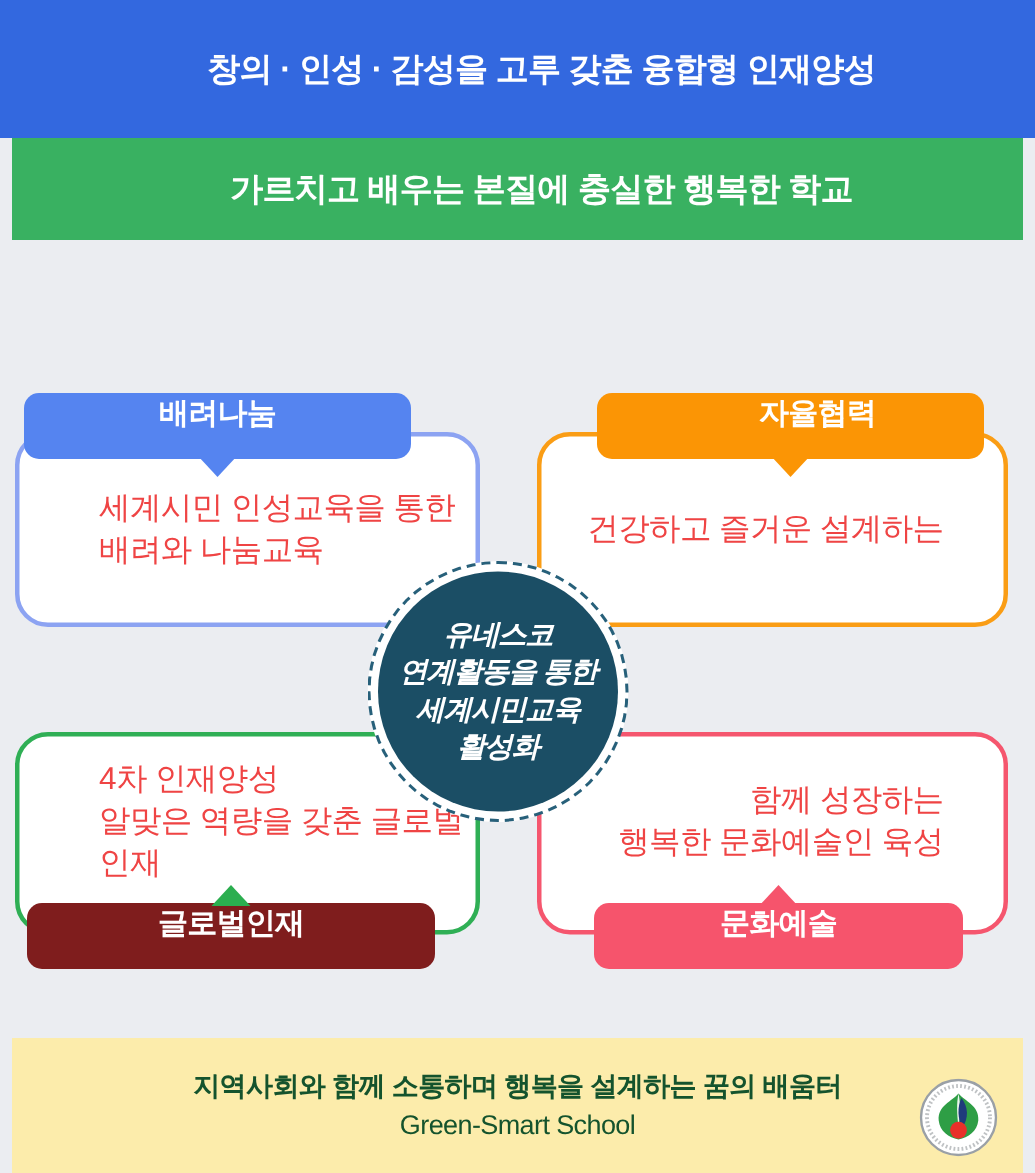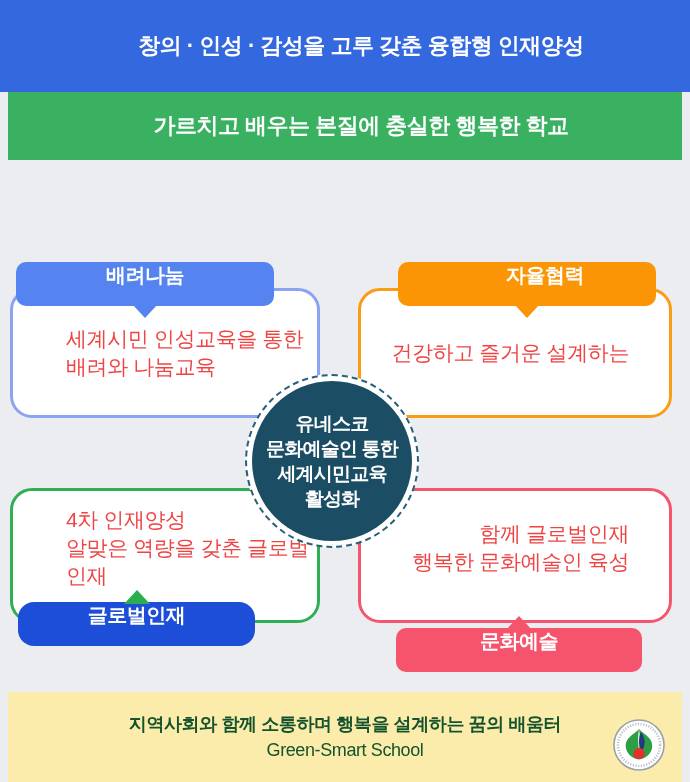--- a/index.html
+++ b/index.html
@@ -37,37 +37,37 @@
   .align-left  .card-text { text-align:left;  padding-left:36px;  }
   .align-right .card-text { text-align:right; padding-right:40px; }
 
   .tab {
     position:absolute; height:44px; border-radius:10px;
     display:flex; justify-content:center; z-index:4;
   }
   .tab-label { color:#FFFFFF; font-size:20px; font-weight:700; letter-spacing:-0.5px; }
   .tab-tl { left:16px;  top:262px; width:258px; background:#5584F0; }
   .tab-tr { left:398px; top:262px; width:258px; background:#FB9505;padding-left:36px; }
-  .tab-bl { left:18px;  top:602px; width:237px; background:#1d4ed8;border-radius:16px; }
-  .tab-br { left:396px; top:628px; width:246px; background:#F6546C; }
+  .tab-bl { left:18px;  top:602px; width:272px; background:#7f1d1d; }
+  .tab-br { left:396px; top:602px; width:246px; background:#F6546C; }
   .pointer {
     position:absolute; left:50%; transform:translateX(-50%);
     width:0; height:0; border-left:13px solid transparent; border-right:13px solid transparent;
   }
   .pointer-down { top:42px;    border-top:14px solid;    }
   .pointer-up   { bottom:42px; border-bottom:14px solid; }
   .tab-tl .pointer { border-top-color:#5584F0; }
   .tab-tr .pointer { border-top-color:#FB9505; }
   .tab-bl .pointer { border-bottom-color:#2BAE4F; }
   .tab-br .pointer { border-bottom-color:#F6546C; }
 
   
   .unesco-ring {
     position:absolute; left:245px; top:374px; width:174px; height:174px;
-    border:2px dashed #27607A; border-radius:50%; background:#FFFFFF; z-index:6;
+    border:2px dashed #27607A; border-radius:50%; background:#FFFFFF; z-index:6;font-style:italic;
   }
   .unesco-circle {
     position:absolute; left:5px; top:5px; right:5px; bottom:5px;
     background:#1B4E65; border-radius:50%;
     display:flex; flex-direction:column; align-items:center; justify-content:center;
   }
   .unesco-circle .line {
     color:#FFFFFF; font-size:19px; font-weight:700; line-height:25px; letter-spacing:-0.8px;
   }
 
@@ -121,33 +121,33 @@
       <div>알맞은 역량을 갖춘 글로벌인재</div>
     </div>
   </div>
   <div class="tab tab-bl">
     <span class="tab-label">글로벌인재</span>
     <span class="pointer pointer-up"></span>
   </div>
 
   <div class="card card-br align-right">
     <div class="card-text">
-      <div>함께 글로벌인재</div>
+      <div>함께 성장하는</div>
       <div>행복한 문화예술인 육성</div>
     </div>
   </div>
   <div class="tab tab-br">
     <span class="tab-label">문화예술</span>
     <span class="pointer pointer-up"></span>
   </div>
 
   <div class="unesco-ring">
     <div class="unesco-circle">
       <div class="line">유네스코</div>
-      <div class="line">문화예술인 통한</div>
+      <div class="line">연계활동을 통한</div>
       <div class="line">세계시민교육</div>
       <div class="line">활성화</div>
     </div>
   </div>
 
   <div class="footer">
     <div class="footer-line">지역사회와 함께 소통하며 행복을 설계하는 꿈의 배움터</div>
     <div class="footer-line en">Green-Smart School</div>
     <svg class="emblem" viewBox="-26 -26 52 52">
       <circle cx="0" cy="0" r="25" fill="#FFFFFF" stroke="#9AA0A6" stroke-width="1.6"></circle>

